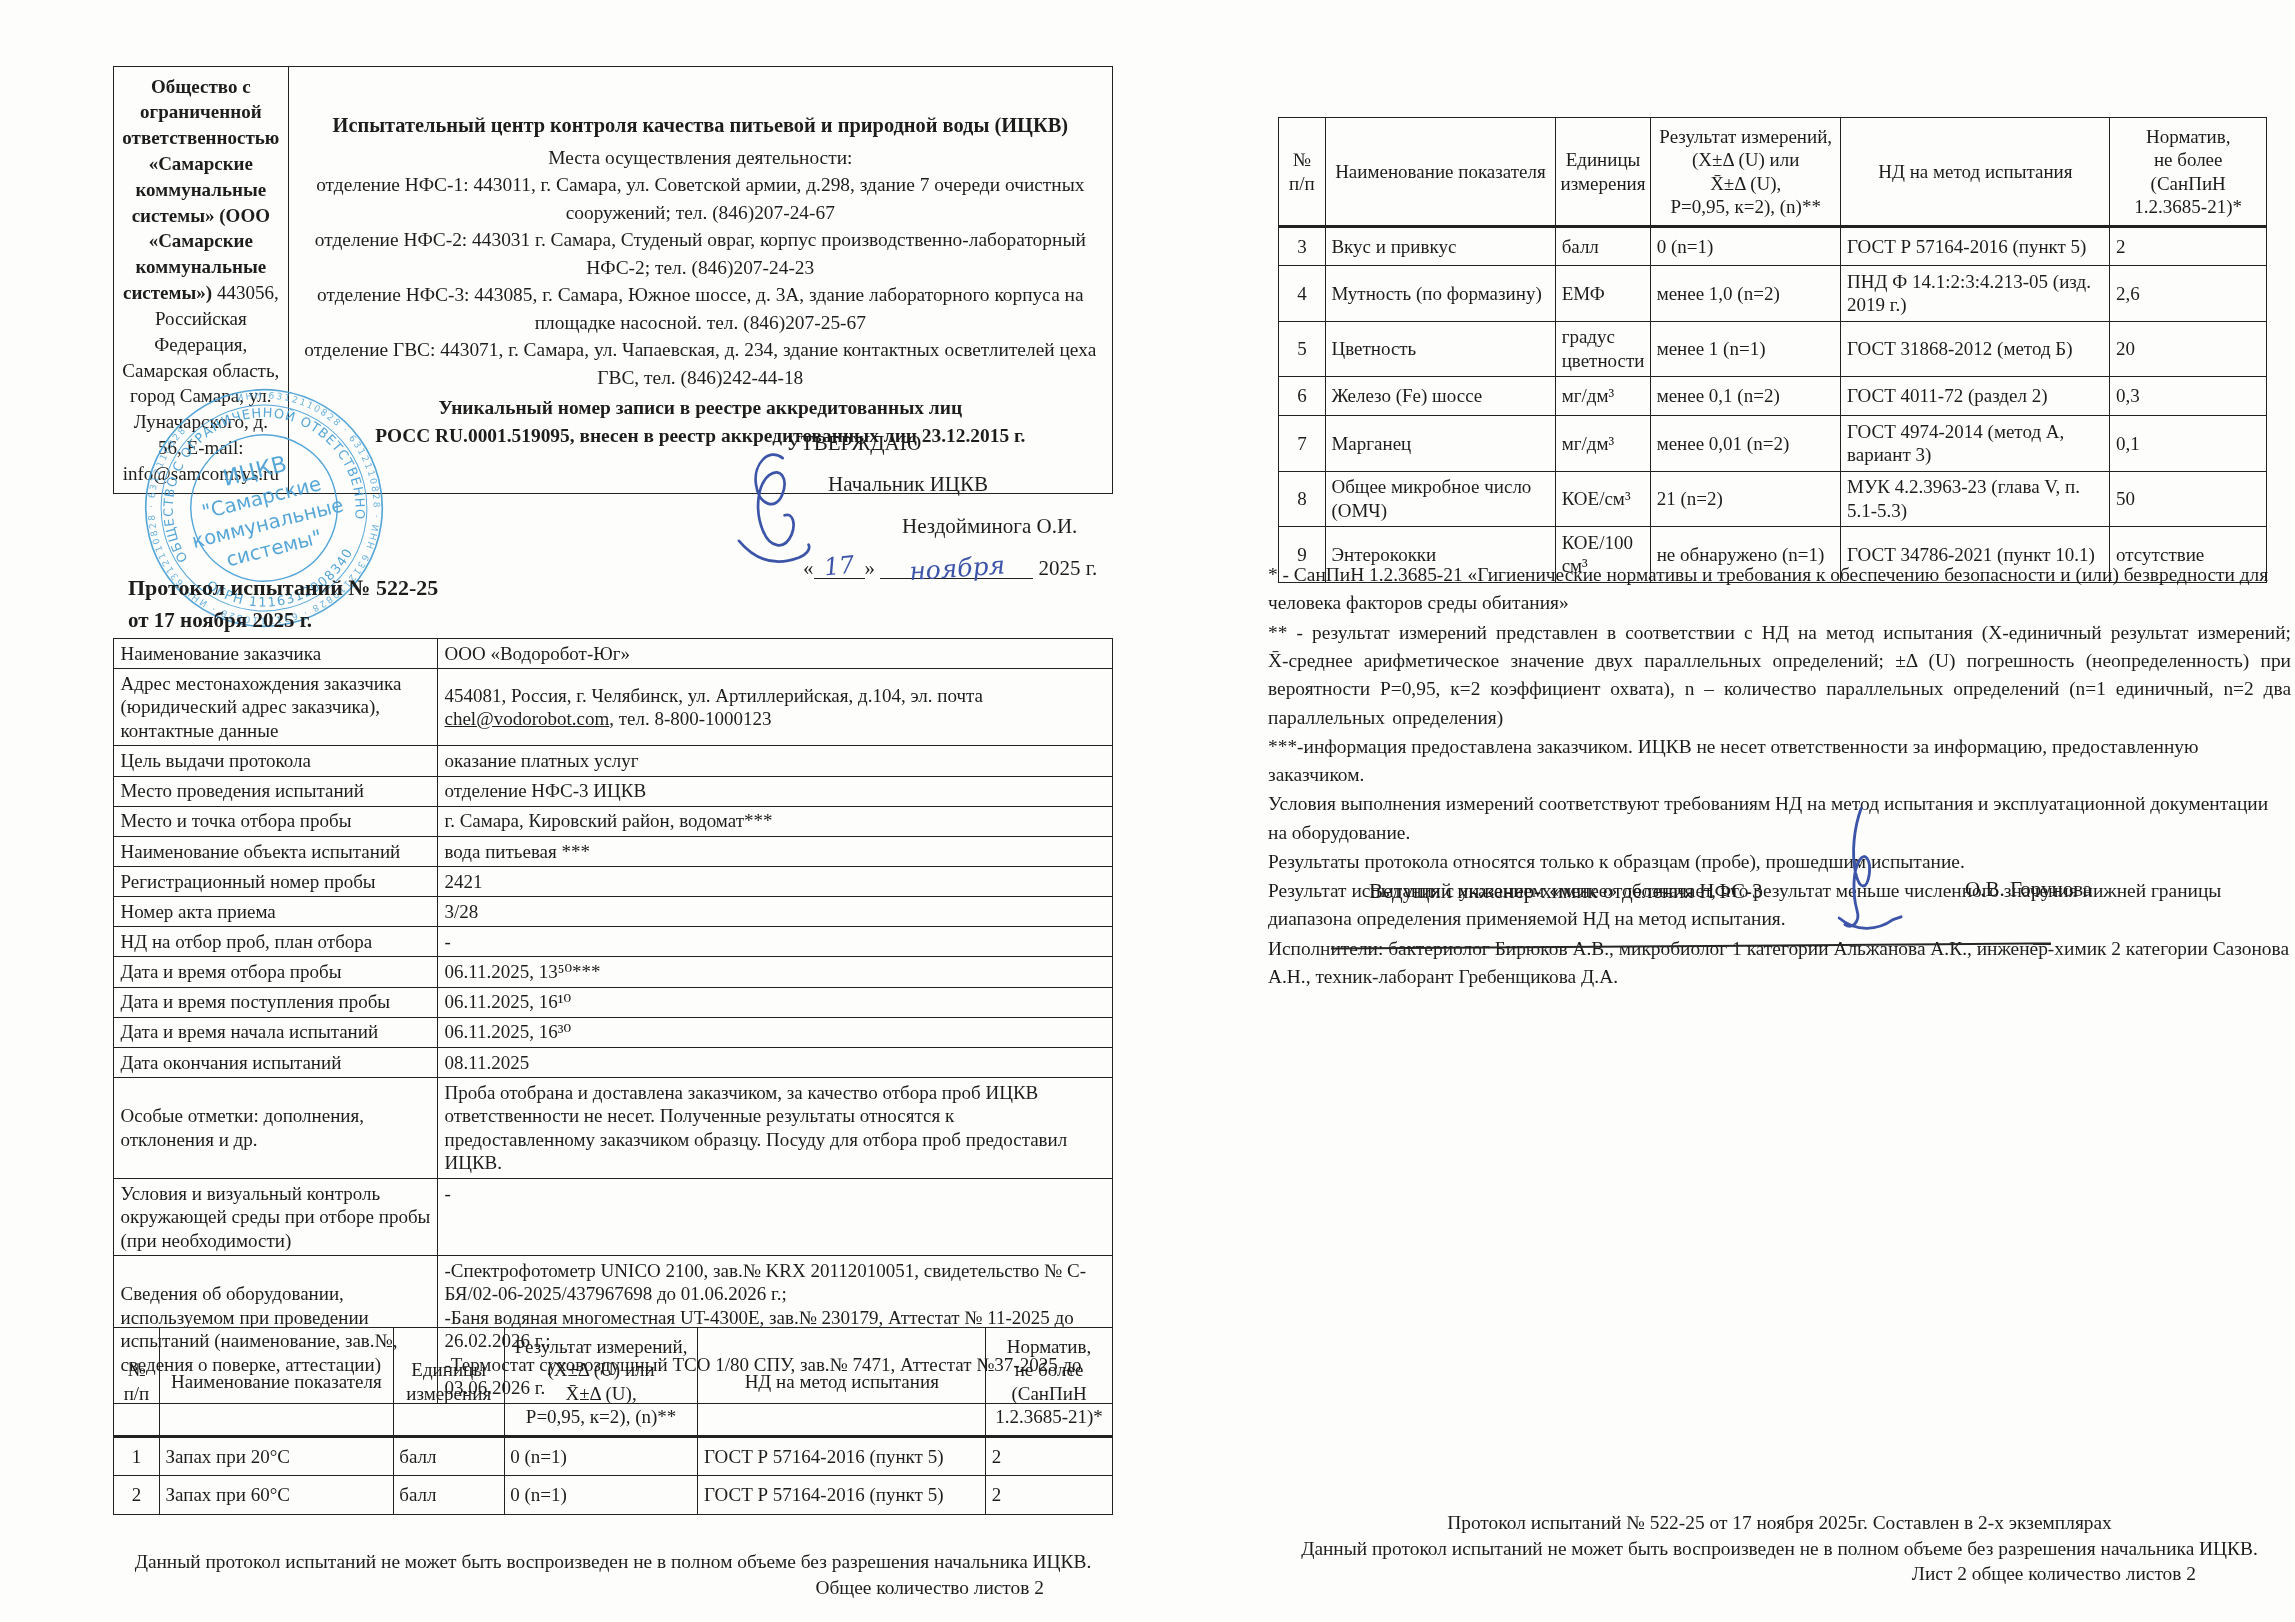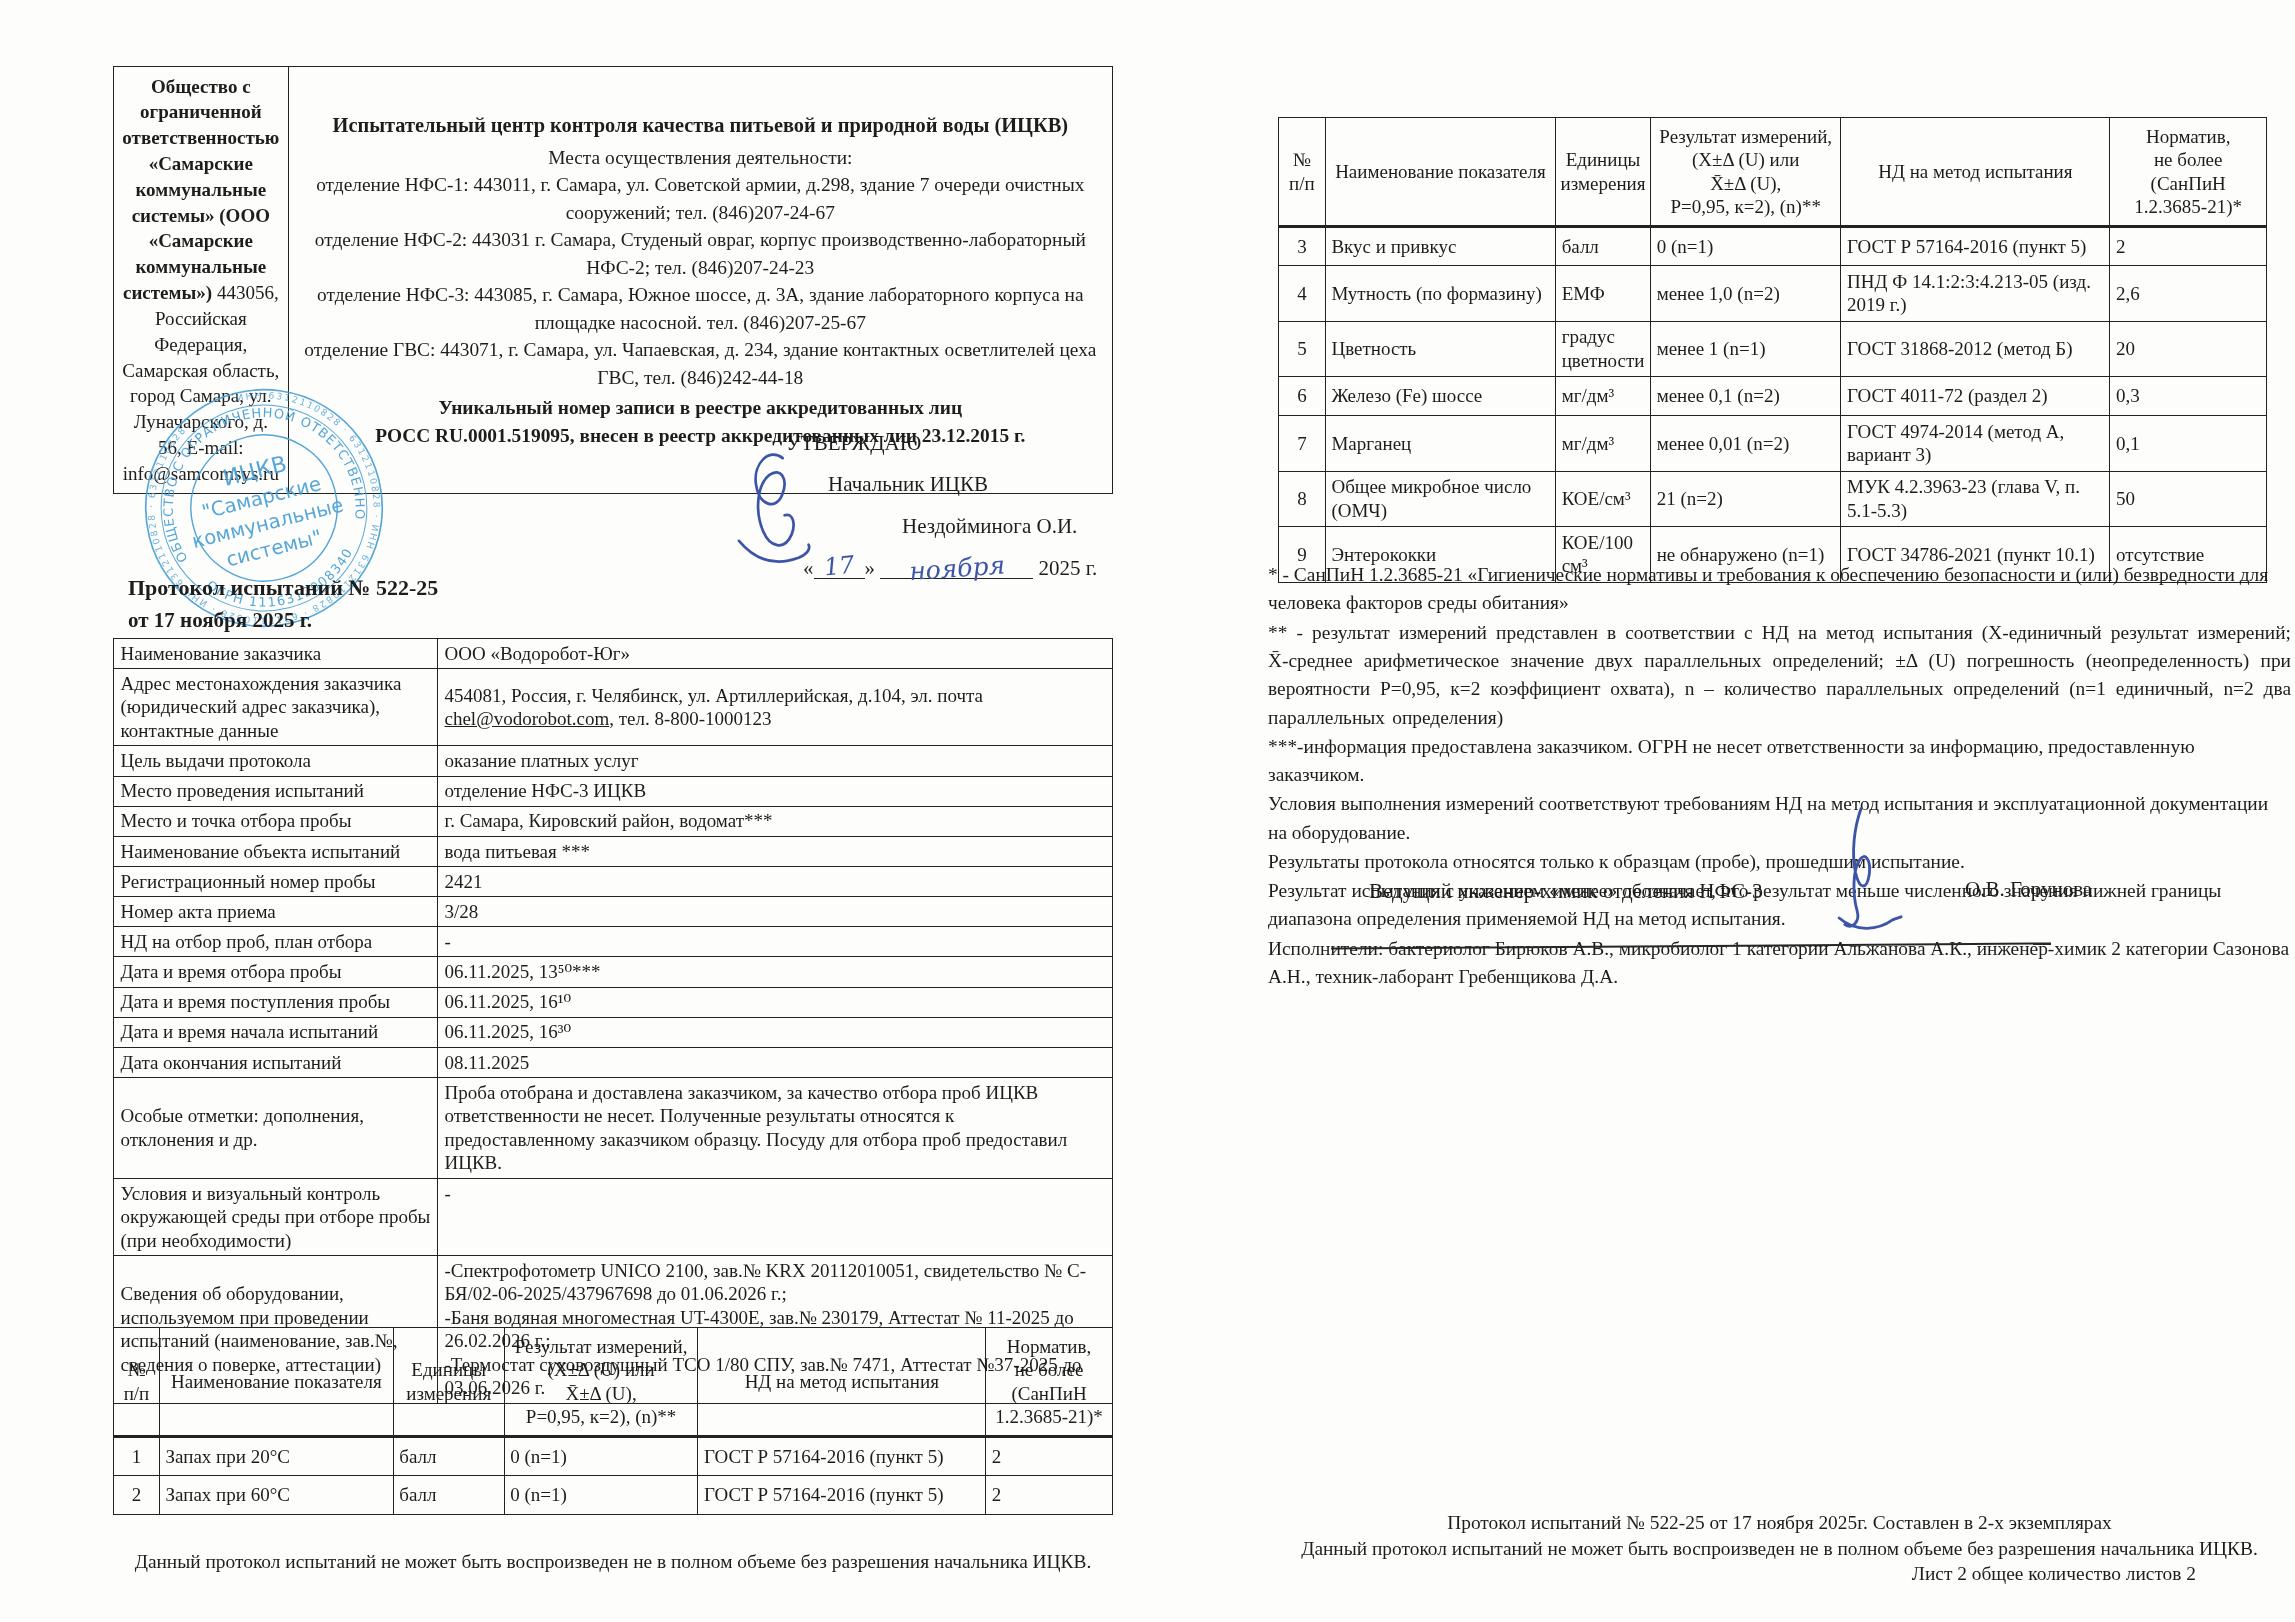--- a/index.html
+++ b/index.html
@@ -253,20 +253,21 @@
       <td>балл</td>
       <td>0 (n=1)</td>
       <td>ГОСТ Р 57164-2016 (пункт 5)</td>
       <td>2</td>
     </tr>
   </tbody>
     </table>
 
   <div class="footer-p1">
     <div class="f1">Данный протокол испытаний не может быть воспроизведен не в полном объеме без разрешения начальника ИЦКВ.</div>
+    <div class="f2">Общее количество листов 2</div>
   </div>
 
   <table class="results results-p2">
     <colgroup>
         <col style="width:47px">
         <col style="width:231px">
         <col style="width:93px">
         <col style="width:191px">
         <col style="width:270px">
         <col style="width:157px">
@@ -343,21 +344,21 @@
       <td>не обнаружено (n=1)</td>
       <td>ГОСТ 34786-2021 (пункт 10.1)</td>
       <td>отсутствие</td>
     </tr>
   </tbody>
     </table>
 
   <div class="footnotes">
     <div>* - СанПиН 1.2.3685-21 «Гигиенические нормативы и требования к обеспечению безопасности и (или) безвредности для человека факторов среды обитания»</div>
     <div class="just">** - результат измерений представлен в соответствии с НД на метод испытания (Х-единичный результат измерений; X̄-среднее арифметическое значение двух параллельных определений; ±Δ (U) погрешность (неопределенность) при вероятности Р=0,95, к=2 коэффициент охвата), n – количество параллельных определений (n=1 единичный, n=2 два параллельных определения)</div>
-    <div>***-информация предоставлена заказчиком. ОГРН не несет ответственности за информацию, предоставленную заказчиком.</div>
+    <div>***-информация предоставлена заказчиком. ИЦКВ не несет ответственности за информацию, предоставленную заказчиком.</div>
     <div>Условия выполнения измерений соответствуют требованиям НД на метод испытания и эксплуатационной документации на оборудование.</div>
     <div>Результаты протокола относятся только к образцам (пробе), прошедшим испытание.</div>
     <div>Результат испытания с указанием «менее» обозначает, что результат меньше численного значения нижней границы диапазона определения применяемой НД на метод испытания.</div>
     <div>Исполнители: бактериолог Бирюков А.В., микробиолог 1 категории Альжанова А.К., инженер-химик 2 категории Сазонова А.Н., техник-лаборант Гребенщикова Д.А.</div>
   </div>
 
   <div class="sign-row-role">Ведущий инженер-химик отделения НФС-3</div>
   <svg class="sig" style="left:1800px;top:793px;width:106px;height:153px" viewBox="0 0 260 330">
     <path d="M150,15 C133,62 126,122 136,172 C146,216 164,216 170,176 C174,142 160,120 146,142 C130,166 128,222 140,266 C148,294 128,312 110,300"></path>
     <path d="M96,284 C138,320 192,314 228,288 L248,281"></path>

